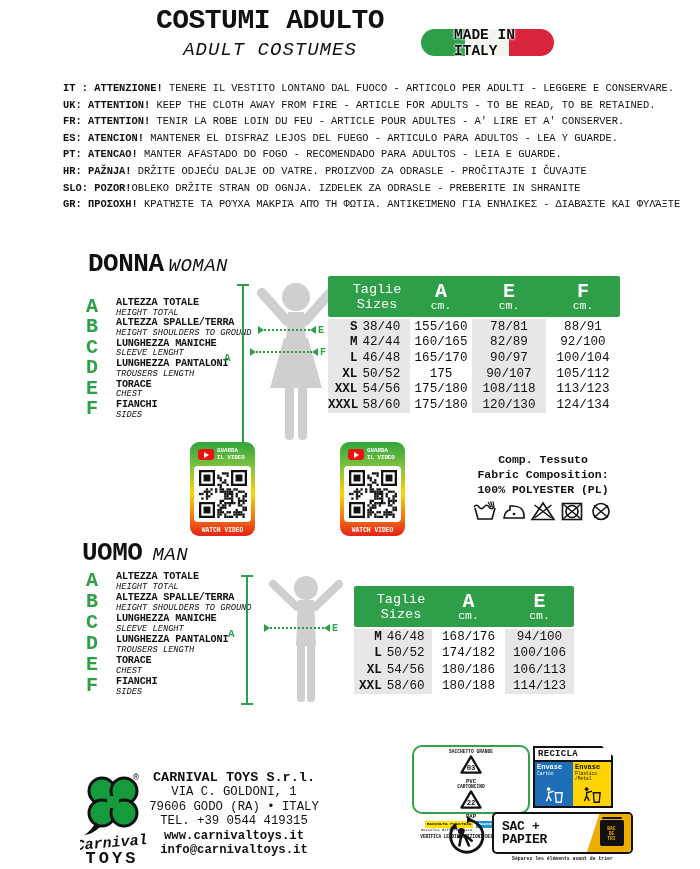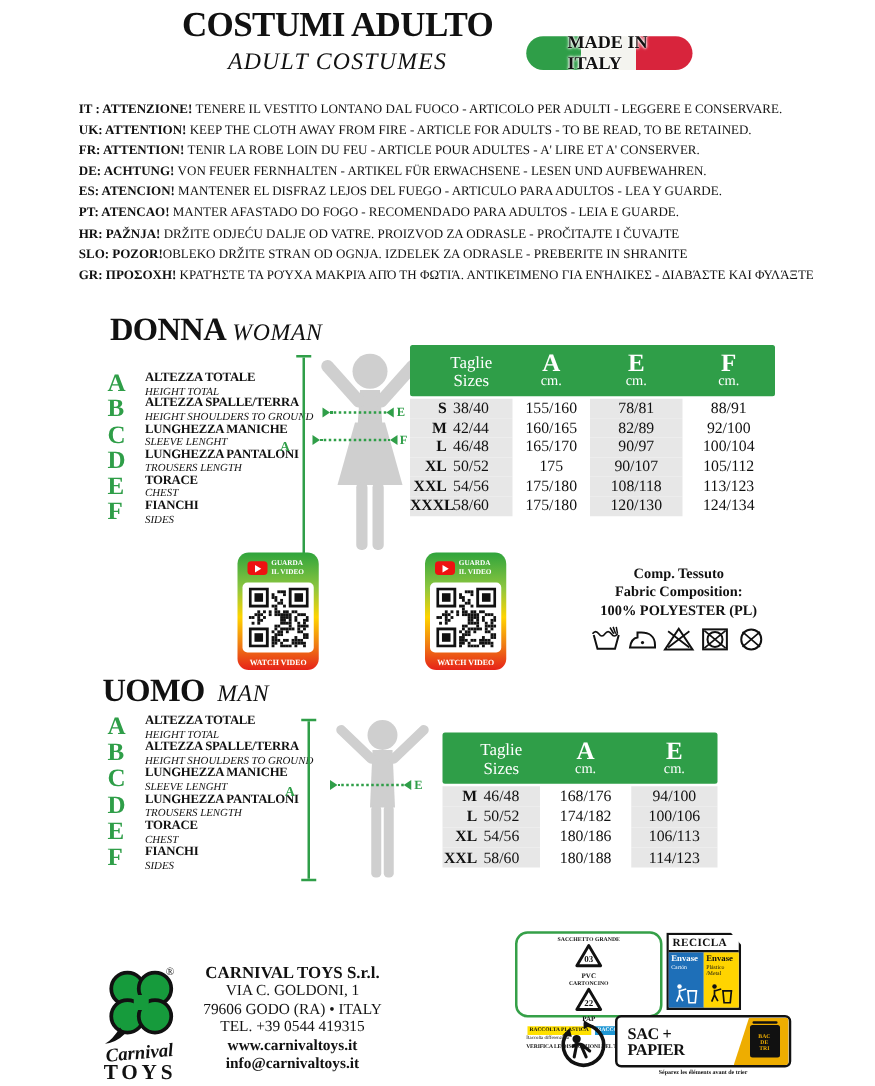--- a/index.html
+++ b/index.html
@@ -1,17 +1,17 @@
 <!DOCTYPE html>
 <html><head>
 <meta charset="utf-8">
 <style>
   html,body{margin:0;padding:0;background:#fff;}
   .page{position:relative;width:700px;height:869px;background:#fff;overflow:hidden;
-        font-family:Liberation Serif, serif;color:#111;}
+        font-family:Liberation Mono, monospace;color:#111;}
   
   .title-block{position:absolute;left:135px;top:6px;width:270px;text-align:center;}
   .main-title{font-size:28px;font-weight:800;letter-spacing:-0.5px;line-height:30px;}
   .sub-title{font-size:19px;font-style:italic;letter-spacing:1px;margin-top:3px;}
   .miy-badge{position:absolute;left:421px;top:29px;width:133px;height:27px;border-radius:14px;
      background:linear-gradient(90deg,#2f9e48 0 33%,#f4f4ef 33% 66%,#d8243c 66% 100%);
      display:flex;align-items:center;justify-content:center;}
   .miy-badge span{font-size:14.5px;font-weight:800;color:#111;
      text-shadow:0 0 2px #fff,0 0 2px #fff,0 0 3px #fff;padding-left:33px;}
   
@@ -87,21 +87,21 @@
   .gcol{flex:1;text-align:center;}
   .gcol .glab{font-size:4.6px;font-weight:700;line-height:5px;}
   .gmat{font-size:5.6px;font-weight:800;line-height:5px;margin-top:-1px;}
   .gtags{display:flex;gap:3px;justify-content:center;margin-top:2px;}
   .gtag{font-size:4.4px;font-weight:800;padding:1px 2px;line-height:4.6px;}
   .gtag-y{background:#ffe000;color:#111;}
   .gtag-b{background:#1f97d4;color:#fff;}
   .gsub{font-size:3.9px;text-align:left;margin-left:4px;line-height:4.5px;}
   .gnote{font-size:4.5px;font-weight:800;text-align:center;margin-top:1.5px;letter-spacing:-0.1px;}
   
-  .recicla{position:absolute;left:533px;top:746px;width:60px;border:2px solid #111;background:#fff;
+  .recicla{position:absolute;left:533px;top:746px;width:80px;border:2px solid #111;background:#fff;
      box-sizing:border-box;clip-path:polygon(0 0,86% 0,100% 16%,100% 100%,0 100%);}
   .rec-h{font-size:9px;font-weight:800;padding:1px 3px;letter-spacing:0.3px;}
   .rec-panels{display:flex;height:44px;border-top:2px solid #111;}
   .rp{width:50%;padding:2px;box-sizing:border-box;display:flex;flex-direction:column;align-items:flex-start;}
   .rp .l1{font-size:7px;font-weight:800;line-height:7px;}
   .rp .l2{font-size:4.6px;line-height:5px;}
   .rp svg{margin:auto auto 0;}
   .rp-blue{background:#1e6fb8;color:#fff;}
   .rp-yellow{background:#ffd400;color:#111;}
   
@@ -132,21 +132,20 @@
   </div>
 
   <div class="warnings">
 
       <div class="warn-line"><b>IT : ATTENZIONE! </b><span>TENERE IL VESTITO LONTANO DAL FUOCO - ARTICOLO PER ADULTI - LEGGERE E CONSERVARE.</span></div>
 
       <div class="warn-line"><b>UK: ATTENTION! </b><span>KEEP THE CLOTH AWAY FROM FIRE - ARTICLE FOR ADULTS - TO BE READ, TO BE RETAINED.</span></div>
 
       <div class="warn-line"><b>FR: ATTENTION! </b><span>TENIR LA ROBE LOIN DU FEU - ARTICLE POUR ADULTES  - A' LIRE ET A' CONSERVER.</span></div>
 
-      <div class="warn-line"><b>DE: ACHTUNG! </b><span>VON FEUER FERNHALTEN - ARTIKEL FÜR ERWACHSENE  - LESEN UND AUFBEWAHREN.</span></div>
 
       <div class="warn-line"><b>ES: ATENCION! </b><span>MANTENER EL DISFRAZ LEJOS DEL FUEGO -  ARTICULO PARA ADULTOS - LEA Y GUARDE.</span></div>
 
       <div class="warn-line"><b>PT: ATENCAO! </b><span>MANTER AFASTADO DO FOGO - RECOMENDADO PARA ADULTOS - LEIA E GUARDE.</span></div>
 
       <div class="warn-line"><b>HR: PAŽNJA! </b><span>DRŽITE ODJEĆU DALJE OD VATRE. PROIZVOD ZA ODRASLE - PROČITAJTE I ČUVAJTE</span></div>
 
       <div class="warn-line"><b>SLO: POZOR!</b><span>OBLEKO DRŽITE STRAN OD OGNJA. IZDELEK ZA ODRASLE - PREBERITE IN SHRANITE</span></div>
 
       <div class="warn-line"><b>GR: ΠΡΟΣΟΧΗ! </b><span>ΚΡΑΤΉΣΤΕ ΤΑ ΡΟΎΧΑ ΜΑΚΡΙΆ ΑΠΌ ΤΗ ΦΩΤΙΆ. ΑΝΤΙΚΕΊΜΕΝΟ ΓΙΑ ΕΝΉΛΙΚΕΣ - ΔΙΑΒΆΣΤΕ ΚΑΙ ΦΥΛΆΞΤΕ</span></div>

